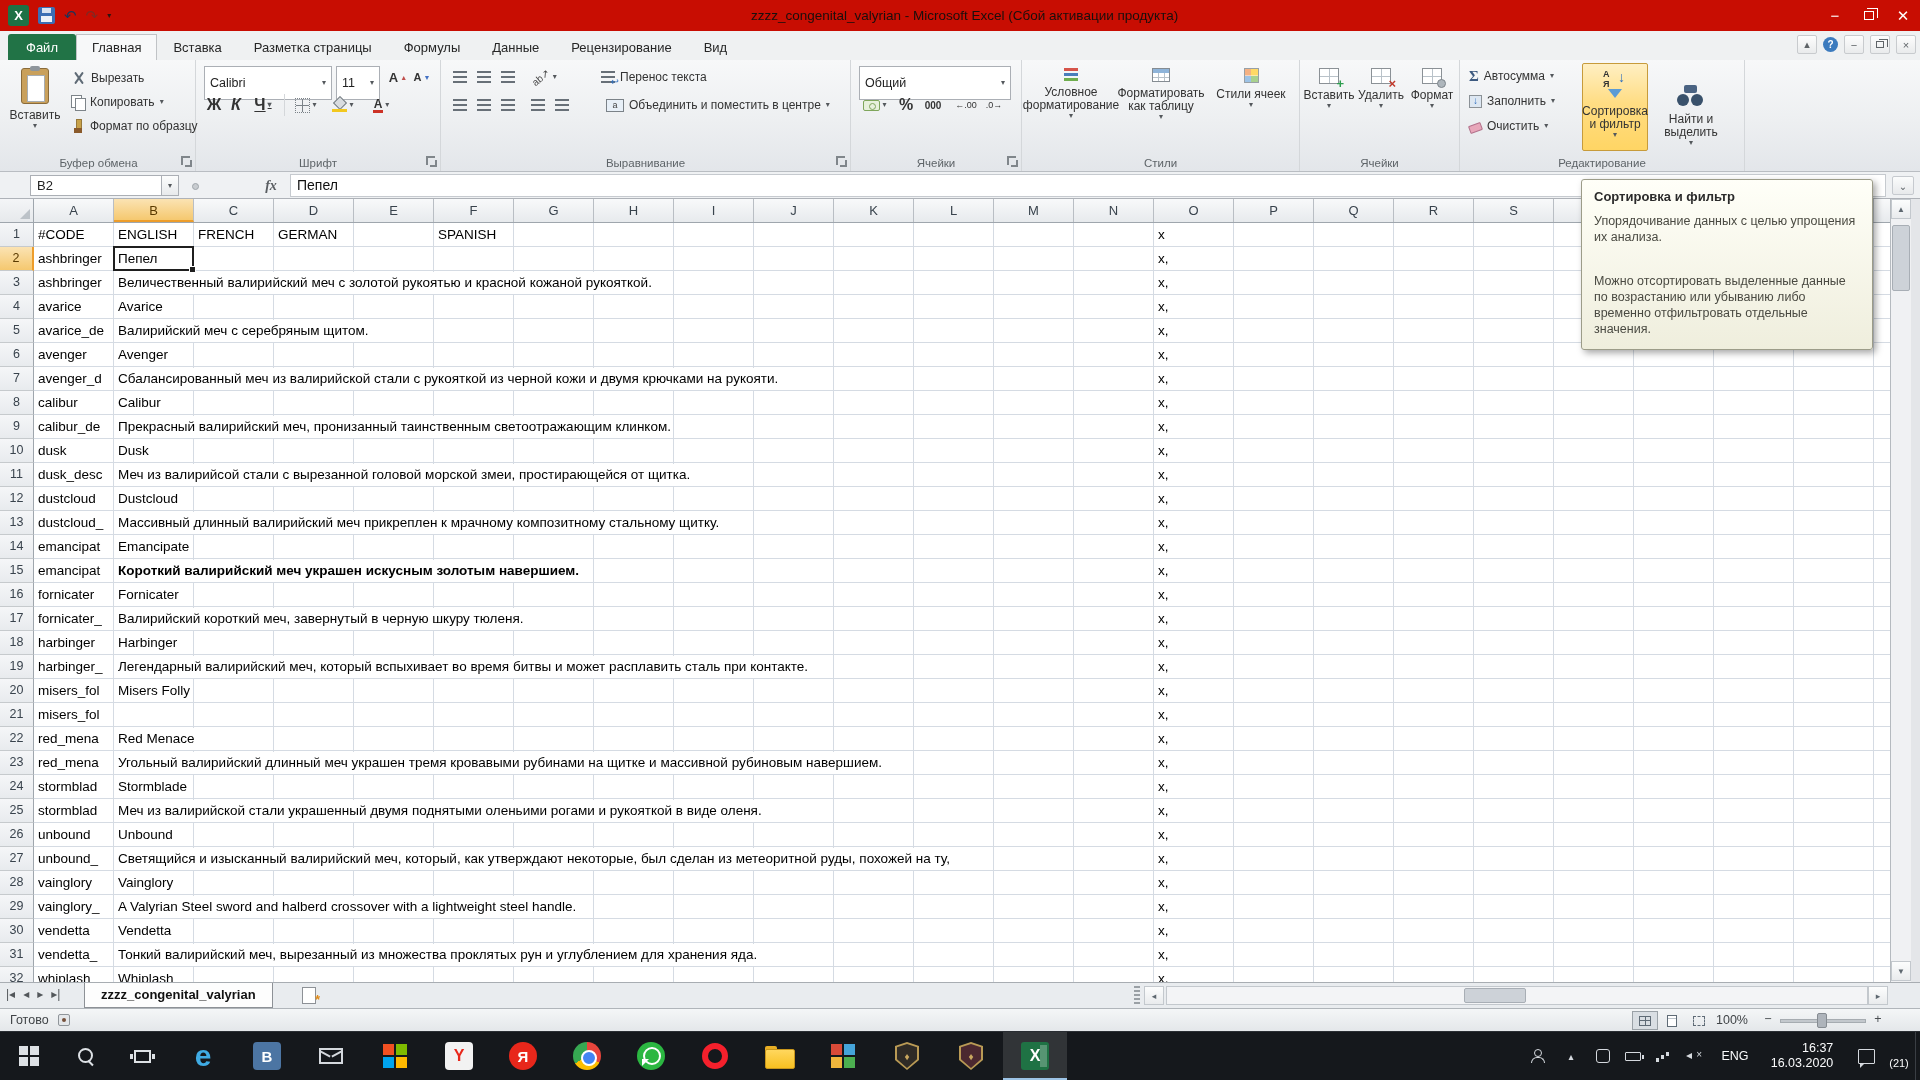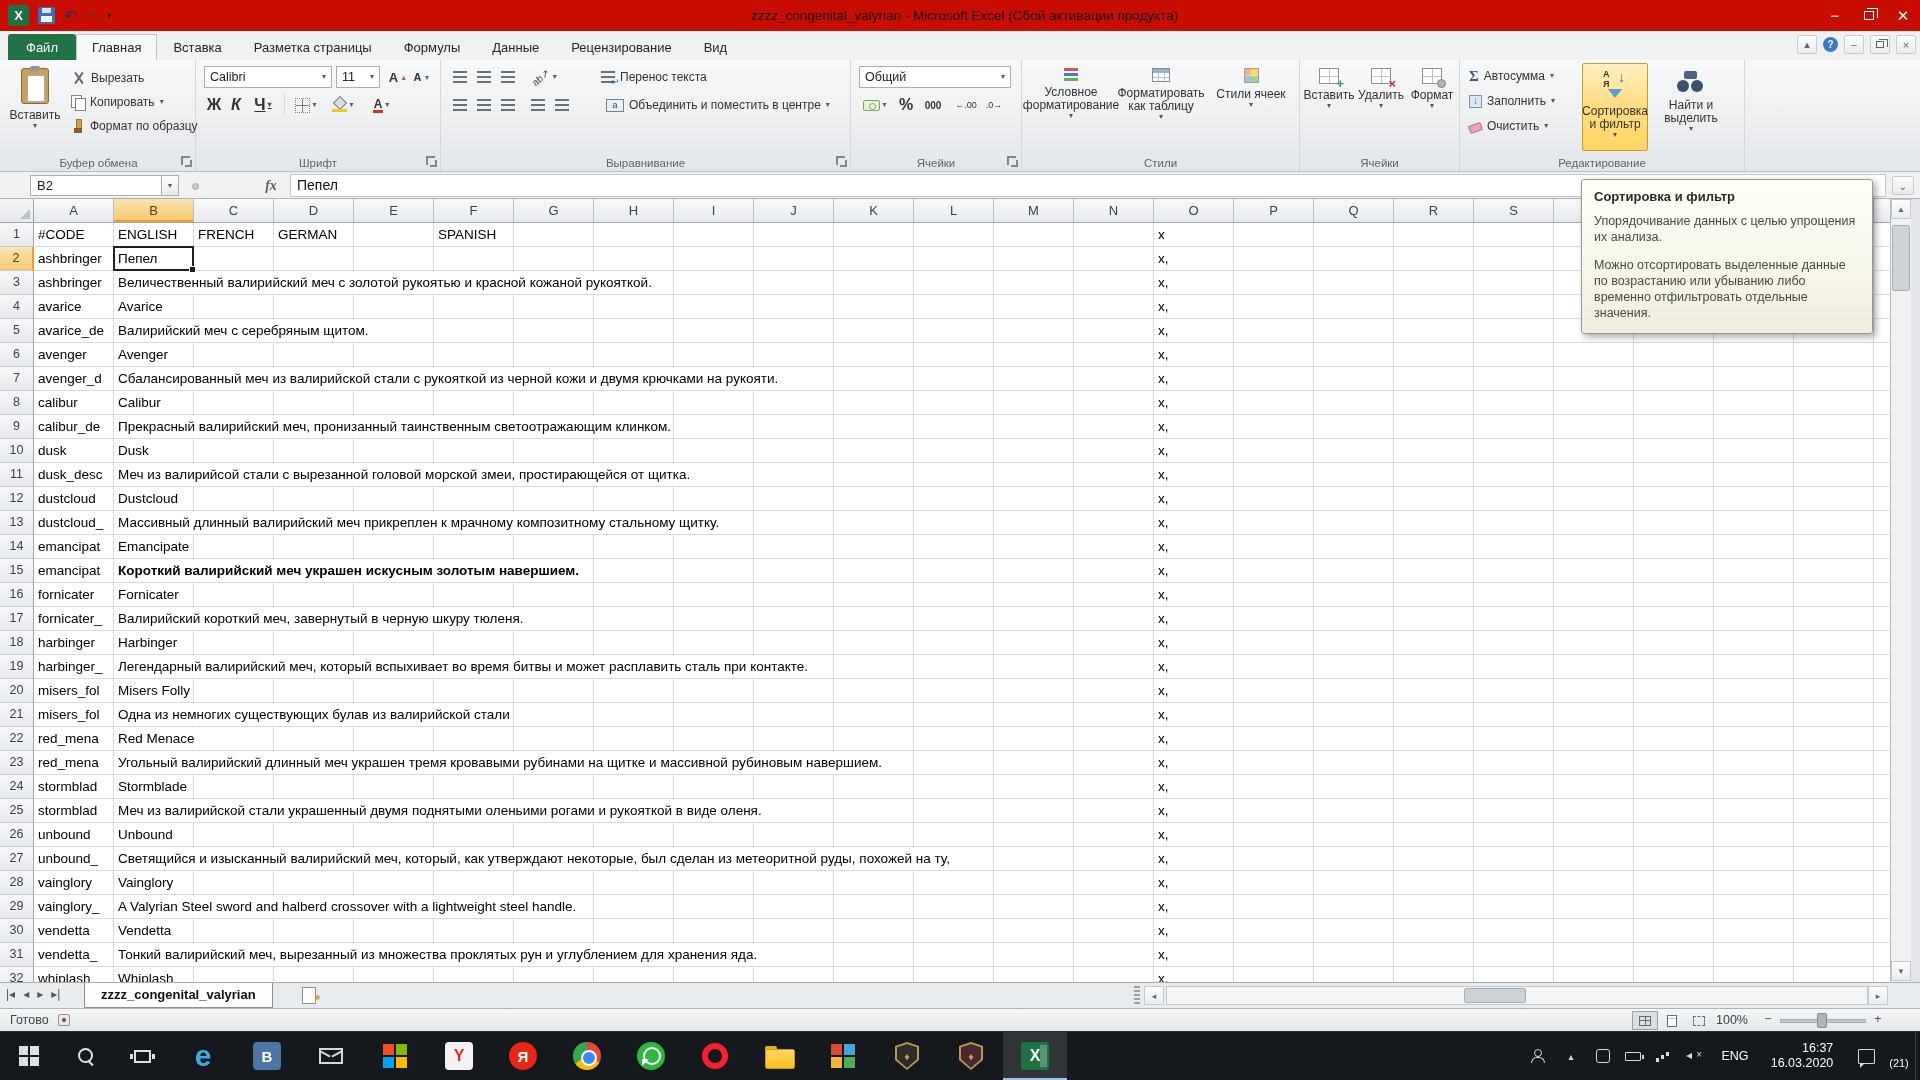--- a/index.html
+++ b/index.html
@@ -37,21 +37,21 @@
   #ribbon{position:absolute;left:0;top:60px;width:1920px;height:112px;background:linear-gradient(#F7F8F9,#EDEFF1 55%,#E3E6EA);border-bottom:1px solid #B9BDC2;z-index:2}
   .group{position:absolute;top:0;height:111px;border-right:1px solid #D4D7DA}
   .glabel{position:absolute;bottom:2px;left:0;right:0;text-align:center;font-size:11.5px;color:#5E6468}
   .lnch{position:absolute;right:3px;bottom:4px;width:12px;height:12px}
   .lnch::before{content:'';position:absolute;left:1px;top:1px;width:7px;height:7px;border-left:2px solid #80868B;border-top:2px solid #80868B}
   .lnch::after{content:'';position:absolute;right:0;bottom:0;width:5px;height:5px;border-right:2px solid #80868B;border-bottom:2px solid #80868B}
   .rbb{position:absolute;display:flex;flex-direction:column;align-items:center;justify-content:flex-start;font-size:12px;line-height:13px;text-align:center;color:#333;padding-top:4px;border:1px solid transparent;border-radius:2px}
   .rbb .lbl{margin-top:5px}
   .rbb.hovered{background:linear-gradient(#FFEFC2,#FFDD84 45%,#FFD564);border-color:#C79B3B}
   .rsb{position:absolute;display:flex;align-items:center;gap:5px;font-size:12px;color:#333;height:22px;padding:0 3px;white-space:nowrap}
-  .combo{position:absolute;background:#fff;border:1px solid #ABAFB5;height:22px;font-size:12.5px;color:#222;display:flex;align-items:center;padding:4px 5px;justify-content:space-between}
+  .combo{position:absolute;background:#fff;border:1px solid #ABAFB5;height:22px;font-size:12.5px;color:#222;display:flex;align-items:center;padding:16px 5px;justify-content:space-between}
   .btn22{position:absolute;height:22px;display:flex;align-items:center;justify-content:center;gap:2px;border:1px solid transparent;border-radius:2px;color:#333}
   .vsep{position:absolute;width:1px;background:#D4D7DA;top:6px;height:50px}
 
   
   .ic{position:relative;display:inline-block;flex:none}
   .ic-paste{width:28px;height:36px;background:#C9A05B;border:1px solid #8A6B3A;border-radius:3px}
   .ic-paste::before{content:'';position:absolute;left:8px;top:-3px;width:10px;height:5px;background:#8E959B;border-radius:2px}
   .ic-paste::after{content:'';position:absolute;left:5px;top:6px;width:16px;height:25px;background:#fff;border:1px solid #A7ADB3}
   .ic-cut{width:15px;height:15px}
   .ic-cut::before,.ic-cut::after{content:'';position:absolute;left:7px;top:0;width:2px;height:14px;background:#5F6B76;border-radius:1px}
@@ -197,21 +197,21 @@
   .ic-vol::after{content:'×';position:absolute;right:0;top:-1px;font-size:10px;color:#D5D9DE}
   .ic-action{width:17px;height:15px;border:1.5px solid #D5D9DE;border-radius:1px;position:relative}
   .ic-action::after{content:'';position:absolute;left:1px;bottom:-5px;border-top:4px solid #D5D9DE;border-right:4px solid transparent}
   .clockblk{text-align:right;font-size:12.5px;line-height:15px;color:#FAFBFC}
   .ic-appmini{width:14px;height:14px;border:1.5px solid #D5D9DE;border-radius:3px}
 
   
   #tooltip{position:absolute;left:1581px;top:179px;width:292px;background:linear-gradient(#FFFFF8,#EFEEDD);border:1px solid #9C9C89;border-radius:3px;box-shadow:3px 3px 7px rgba(0,0,0,.35);padding:9px 12px 12px;z-index:90}
   #tooltip .tt-title{font-weight:700;font-size:13px;color:#2B2B2B;margin-bottom:9px}
   #tooltip .tt-body{font-size:12.5px;color:#4A4A42;line-height:16px}
-  #tooltip .tt-body + .tt-body{margin-top:12px}
+  #tooltip .tt-body + .tt-body{margin-top:28px}
 </style>
 </head>
 <body>
 
 <div id="screen">
 
   <div id="titlebar">
     <div class="qat">
       <span class="xl-logo">X</span>
       <span class="ic-save"></span>
@@ -457,21 +457,21 @@
       </div>
       <div class="rbb hovered" style="left:122px;top:3px;width:66px;height:88px">
         <span class="ic ic-sort">
             <i class="az">А<br>Я</i>
             <i class="ar">↓</i>
             <i class="fun"></i>
           </span>
         <span class="lbl">Сортировка и фильтр</span>
         <span class="dd">▾</span>
       </div>
-      <div class="rbb" style="left:192px;top:3px;width:78px;height:88px">
+      <div class="rbb" style="left:192px;top:17px;width:78px;height:88px">
         <span class="ic ic-binoc">
             <i></i>
           </span>
         <span class="lbl">Найти и выделить</span>
         <span class="dd">▾</span>
       </div>
       <div class="glabel">Редактирование</div>
     </div>
   </div>
 
@@ -598,21 +598,20 @@
       <div class="rownum" style="top: 432px;">19</div>
       <div class="celltext" style="top: 433px; left: 38px; max-width: 73px;">harbinger_</div>
       <div class="celltext" style="top: 433px; left: 118px; max-width: 1033px;">Легендарный валирийский меч, который вспыхивает во время битвы и может расплавить сталь при контакте.</div>
       <div class="celltext" style="top: 433px; left: 1158px; max-width: 729px;">x,</div>
       <div class="rownum" style="top: 456px;">20</div>
       <div class="celltext" style="top: 457px; left: 38px; max-width: 73px;">misers_fol</div>
       <div class="celltext" style="top: 457px; left: 118px; max-width: 1033px;">Misers Folly</div>
       <div class="celltext" style="top: 457px; left: 1158px; max-width: 729px;">x,</div>
       <div class="rownum" style="top: 480px;">21</div>
       <div class="celltext" style="top: 481px; left: 38px; max-width: 73px;">misers_fol</div>
-      <div class="celltext" style="top: 481px; left: 118px; max-width: 1033px;">Одна из немногих существующих булав из валирийской стали</div>
       <div class="celltext" style="top: 481px; left: 1158px; max-width: 729px;">x,</div>
       <div class="rownum" style="top: 504px;">22</div>
       <div class="celltext" style="top: 505px; left: 38px; max-width: 73px;">red_mena</div>
       <div class="celltext" style="top: 505px; left: 118px; max-width: 1033px;">Red Menace</div>
       <div class="celltext" style="top: 505px; left: 1158px; max-width: 729px;">x,</div>
       <div class="rownum" style="top: 528px;">23</div>
       <div class="celltext" style="top: 529px; left: 38px; max-width: 73px;">red_mena</div>
       <div class="celltext" style="top: 529px; left: 118px; max-width: 1033px;">Угольный валирийский длинный меч украшен тремя кровавыми рубинами на щитке и массивной рубиновым навершием.</div>
       <div class="celltext" style="top: 529px; left: 1158px; max-width: 729px;">x,</div>
       <div class="rownum" style="top: 552px;">24</div>

